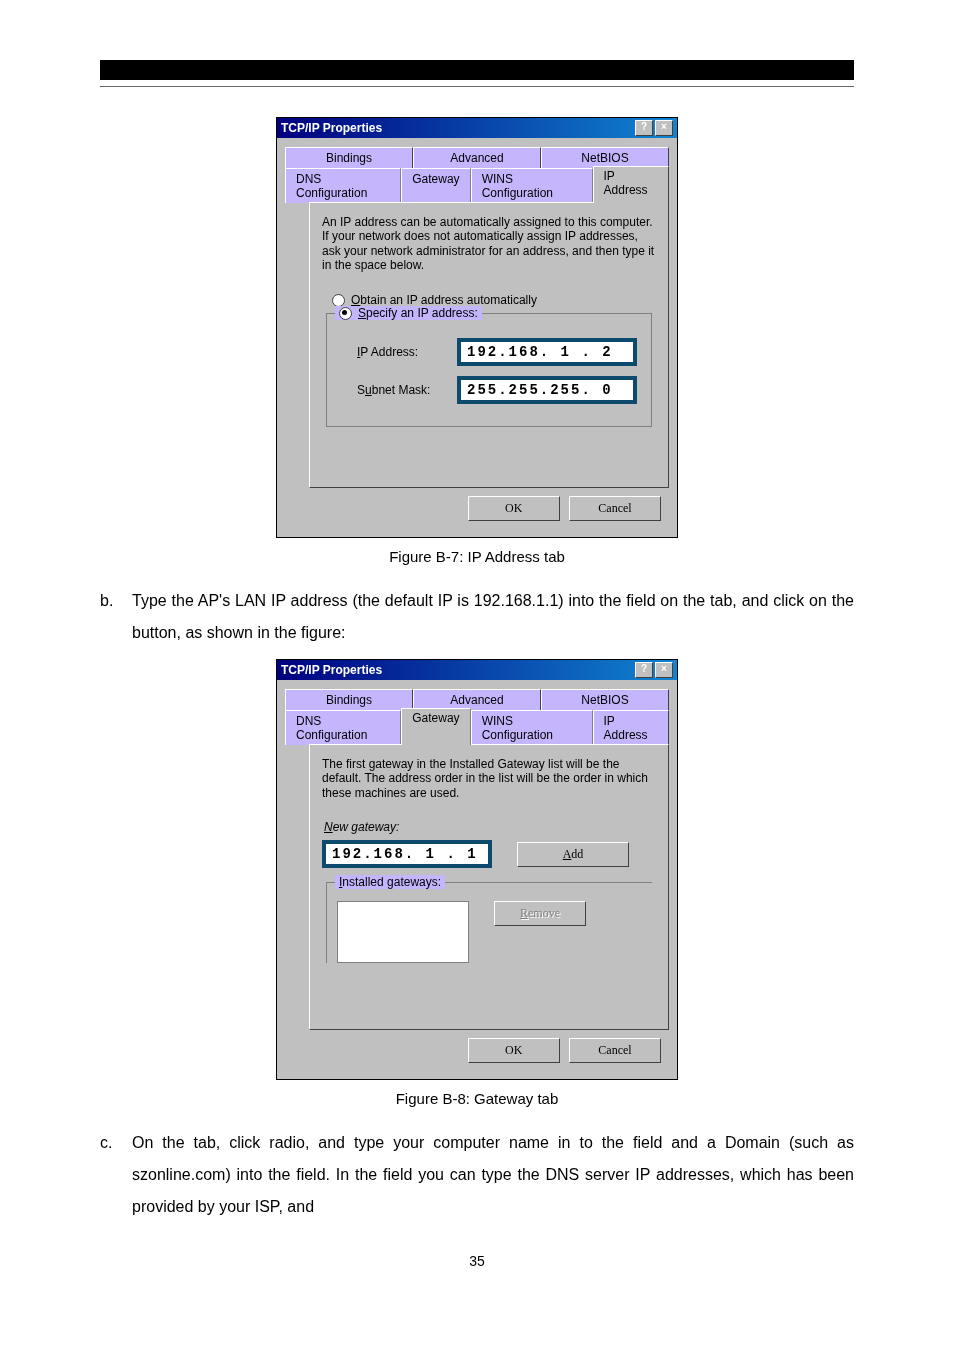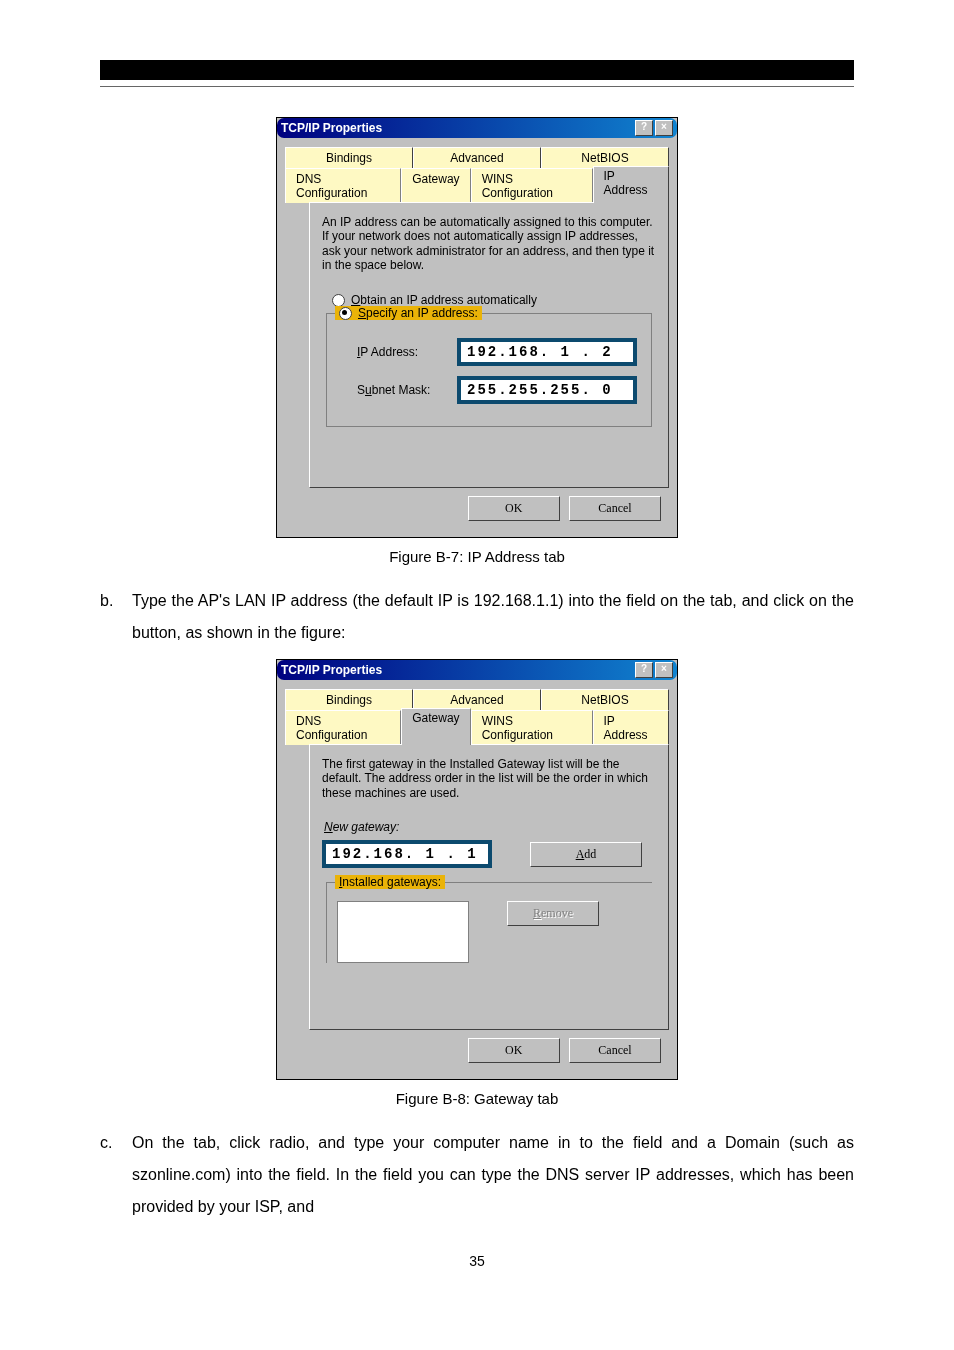--- a/index.html
+++ b/index.html
@@ -1,49 +1,49 @@
 <!DOCTYPE html>
 <html><head>
 <meta charset="utf-8">
 <style>
 body { margin:0; font-family: Helvetica, Arial, sans-serif; background:#fff; width:954px; color:#000; }
 .page { padding: 60px 100px 40px 100px; }
 .black-bar { background:#000; height:20px; margin: 0 0 6px 0; }
 .thin-line { height:1px; background:#666; margin-bottom:30px;}
 .dialog { width:400px; margin:0 auto 10px auto; background:#c0c0c0; border:1px solid #000; font-family: Tahoma, "MS Sans Serif", sans-serif; font-size:12px; }
-.title-bar { background: linear-gradient(to right, #000080, #1084d0); color:#fff; padding:2px 4px; display:flex; justify-content:space-between; align-items:center;border-radius:7px; }
+.title-bar { background: linear-gradient(to right, #000080, #1084d0); color:#fff; padding:2px 4px; display:flex; justify-content:space-between; align-items:center; }
 .title-bar-text { font-weight:bold; font-size:12px; }
 .title-btns { display:flex; gap:2px; }
 .title-btns div { width:16px; height:14px; background:#c0c0c0; border-top:1px solid #fff; border-left:1px solid #fff; border-right:1px solid #404040; border-bottom:1px solid #404040; text-align:center; font-weight:bold; font-size:10px; line-height:12px; font-family: Arial; }
 .dlg-body { padding:8px; }
 .tabs-row { display:flex; }
-.tab { background:#fef9c3; border-top:1px solid #fff; border-left:1px solid #fff; border-right:1px solid #404040; padding:3px 10px; font-size:12px; position:relative; top:1px; }
+.tab { background:#c4b5fd; border-top:1px solid #fff; border-left:1px solid #fff; border-right:1px solid #404040; padding:3px 10px; font-size:12px; position:relative; top:1px; }
 .tab.split { border-right:1px solid #808080; }
 .tab.active { background:#c0c0c0; border-bottom:none; z-index:2; padding-top:2px; margin-top:-2px;}
 .tab-pane { background:#c0c0c0; border-top:1px solid #fff; border-left:1px solid #fff; border-right:1px solid #404040; border-bottom:1px solid #404040; padding:12px; min-height:260px; position:relative;margin-left:24px;}
 .exp { font-size:12px; margin-bottom:20px; line-height:1.2;}
 .radio-row { font-size:12px; margin:6px 10px; }
 .radio { display:inline-block; width:11px; height:11px; border-radius:50%; border:1px solid #404040; background:#fff; margin-right:6px; vertical-align:middle; position:relative;}
 .radio.sel::after { content:''; position:absolute; width:5px; height:5px; border-radius:50%; background:#000; top:2px; left:2px;}
 .groupbox { border:1px solid #808080; padding:14px 14px 2px 14px; margin:0 4px; position:relative;}
-.groupbox .legend { position:absolute; top:-8px; left:8px; background:#eab308; padding:0 4px; font-size:12px;}
+.groupbox .legend { position:absolute; top:-8px; left:8px; background:#c4b5fd; padding:0 4px; font-size:12px;}
 .underline { text-decoration: underline; }
 .frow { display:flex; align-items:center; margin:10px 0;justify-content:flex-end;}
 .lbl { width:100px; font-size:12px;}
 .ipbox { background:#fff; border:4px solid #0c4a6e; padding:2px 6px; font-family:"Courier New", monospace; font-size:14px; font-weight:bold; letter-spacing:2px; width:160px;}
 .btn-row { padding:8px; text-align:right;}
 .win-btn { background:#c0c0c0; border-top:1px solid #fff; border-left:1px solid #fff; border-right:1px solid #404040; border-bottom:1px solid #404040; padding:4px 20px; font-size:12px; font-family:Tahoma; margin-left:6px; display:inline-block; min-width:50px; text-align:center;}
 .win-btn.disabled { color:#808080; text-shadow:1px 1px 0 #fff;}
 .caption { text-align:center; font-size:15px; margin:8px 0 20px 0;}
 .body-text { font-size:16px; line-height:2; }
 .li-row { display:flex; }
 .li-let { width:32px; }
 .li-body { flex:1; text-align:justify;}
 .page-num { text-align:center; font-size:14px; margin-top:30px;}
-.gw-input-row { display:flex; align-items:center; gap:32px; margin-top:4px;}
+.gw-input-row { display:flex; align-items:center; gap:19px; margin-top:4px;}
 .list-box { width:130px; height:60px; background:#fff; border:1px solid #808080;}
 </style>
 </head>
 <body>
 
 <div class="page">
   <div class="black-bar"></div>
   <div class="thin-line"></div>
 
   <div class="dialog">

